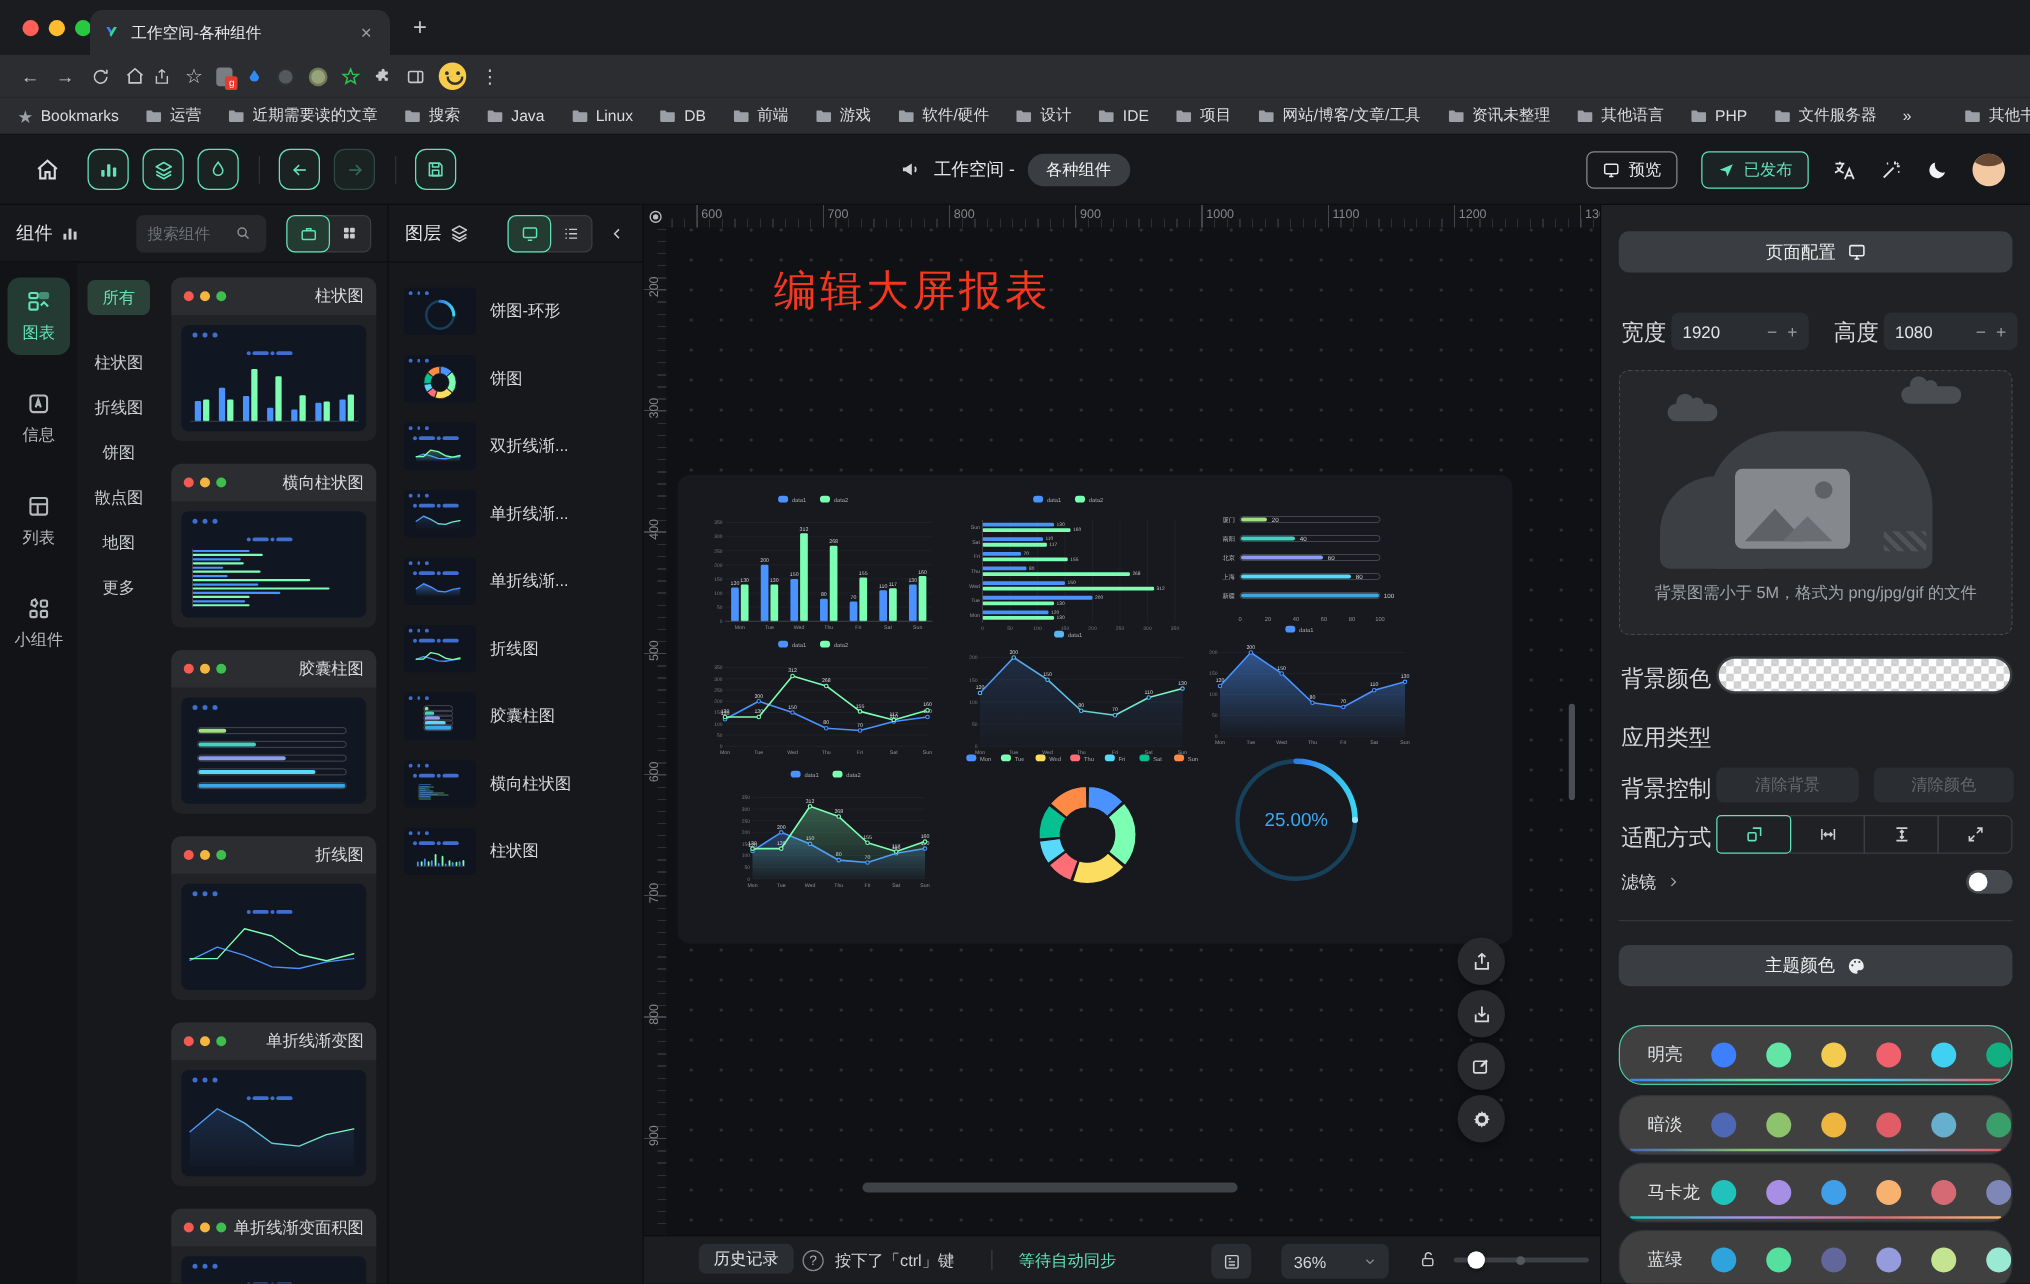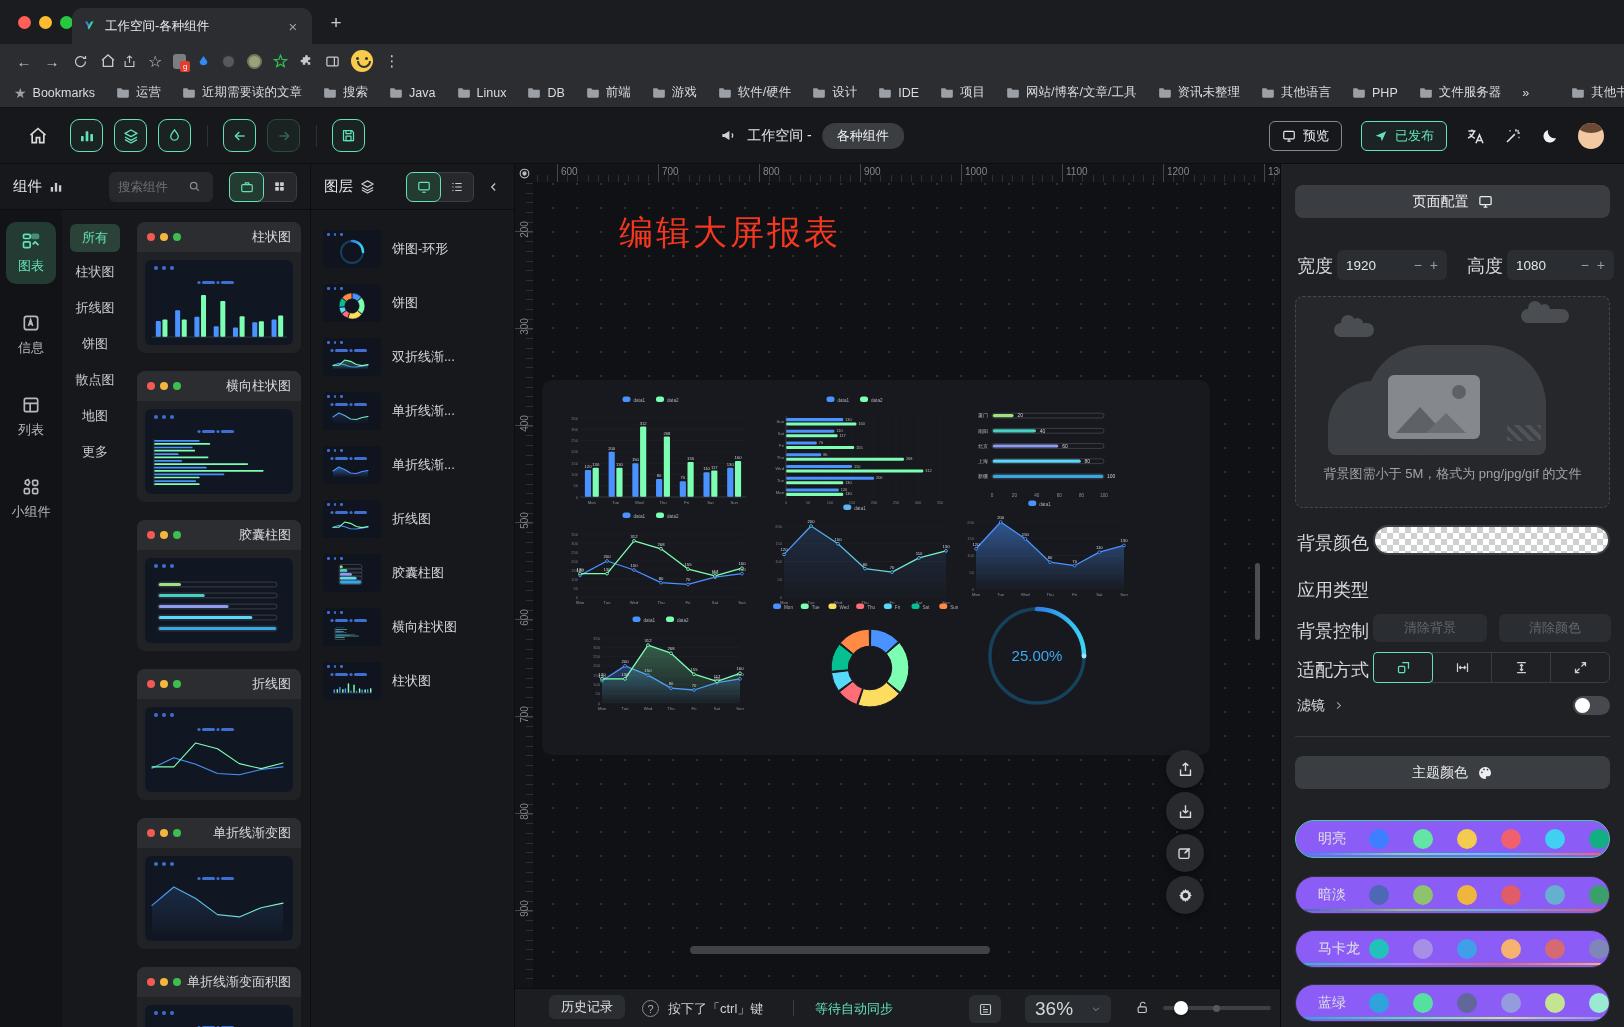--- a/index.html
+++ b/index.html
@@ -54,21 +54,21 @@
 .searchbox .picon{color:#8B8F93}
 .tgl-group{display:flex;margin-left:9px;border:1px solid #3A3D41;border-radius:6px;background:#26282C}
 .tgl{width:33px;height:28px;display:flex;align-items:center;justify-content:center;color:#C9CBCD}
 .tgl.active{color:#63E2B7;outline:1px solid #63E2B7;border-radius:6px;background:#243B32}
 .comp-body{display:flex;height:817px}
 .rail{width:62px;background:#121316;display:flex;flex-direction:column;align-items:center;padding-top:12px;gap:20px;flex-shrink:0}
 .rail-item{display:flex;flex-direction:column;align-items:center;gap:6px;color:#B6B9BC;font-size:13px;width:50px;padding:9px 0;border-radius:10px}
 .rail-item.active{background:#233B32;color:#63E2B7}
 .cats{width:66px;display:flex;flex-direction:column;align-items:center;padding-top:14px;flex-shrink:0}
 .cat{height:36px;display:flex;align-items:center;font-size:13px;color:#C9CCCF}
-.cat.active{background:#2A4237;color:#63E2B7;border-radius:6px;height:28px;padding:0 12px;margin-bottom:2px}
+.cat.active{background:#2A4237;color:#63E2B7;border-radius:6px;height:28px;padding:0 12px;margin-bottom:20px}
 .cards{flex:1;padding:12px 9px;display:flex;flex-direction:column;gap:18px;overflow:hidden}
 .card{background:#202226;border-radius:8px;flex-shrink:0}
 .card-head{height:30px;background:#2B2D31;border-radius:8px 8px 0 0;display:flex;align-items:center;padding:0 10px;gap:5px}
 .cdot{width:8px;height:8px;border-radius:50%}
 .card-title{margin-left:auto;font-size:13px;color:#D8DADC}
 .card-body{padding:8px}
 .thumb{background:#111722;border-radius:6px;height:85px;position:relative;overflow:hidden}
 .mdots{position:absolute;left:9px;top:6px;display:flex;gap:4px}
 .mdot{width:4px;height:4px;border-radius:50%;background:#3E6FD0}
 .thumb svg{position:absolute;left:50%;transform:translateX(-50%);bottom:3px}
@@ -91,27 +91,27 @@
 .rlx,.rly{font-size:10px;color:#83868B}
 .rlx{position:absolute;top:2px}
 .rly{position:absolute;left:-6px;transform:rotate(-90deg);width:30px;text-align:center}
 .screen-title{position:absolute;left:104px;top:46px;font-size:34px;font-weight:500;letter-spacing:3px;color:#F5371F}
 .preview{position:absolute;left:27px;top:216px;width:668px;height:375px;background:#17191E;border-radius:10px}
 .fab{position:absolute;left:651px;width:38px;height:38px;border-radius:50%;background:#282A2E;display:flex;align-items:center;justify-content:center;color:#D8DADC;box-shadow:0 2px 6px rgba(0,0,0,.4)}
 .hscroll{position:absolute;left:175px;top:782px;width:300px;height:8px;border-radius:4px;background:#3F4246}
 .vscroll{position:absolute;left:740px;top:399px;width:5px;height:77px;border-radius:3px;background:#4A4E53}
 
 .statusbar{position:relative;height:39px;background:#1B1D21;border-top:1px solid #0B0C0E}
-.sb-pill{position:absolute;left:34px;top:6px;height:24px;background:#2A2D31;border-radius:6px;padding:0 12px;display:flex;align-items:center;font-size:13px;color:#E0E2E4}
+.sb-pill{position:absolute;left:44px;top:6px;height:24px;background:#2A2D31;border-radius:6px;padding:0 12px;display:flex;align-items:center;font-size:13px;color:#E0E2E4}
 .qcirc{position:absolute;left:127px;top:11px;width:17px;height:17px;border:1.5px solid #84888C;border-radius:50%;color:#A9ADB1;font-size:11px;display:flex;align-items:center;justify-content:center}
 .sb-hint{position:absolute;left:153px;top:11px;font-size:13px;color:#CFD1D3}
 .sb-div{position:absolute;left:278px;top:11px;width:1px;height:16px;background:#3A3D41}
 .sb-sync{position:absolute;left:300px;top:11px;font-size:13px;color:#63E2B7}
 .sb-icbtn{position:absolute;left:454px;top:6px;width:32px;height:28px;background:#2A2D31;border-radius:6px;display:flex;align-items:center;justify-content:center;color:#C9CBCD}
-.zoomsel{position:absolute;left:510px;top:6px;width:86px;height:28px;background:#2A2D31;border-radius:6px;display:flex;align-items:center;justify-content:space-between;padding:0 10px;font-size:19px;color:#D5D7D9}
+.zoomsel{position:absolute;left:510px;top:6px;width:86px;height:28px;background:#2A2D31;border-radius:6px;display:flex;align-items:center;justify-content:space-between;padding:0 10px;font-size:13px;color:#D5D7D9}
 .zoomsel .chev{color:#8B8F93}
 .sb-lock{position:absolute;left:620px;top:10px;color:#C9CBCD}
 .slider{position:absolute;left:648px;top:17px;width:108px;height:4px;border-radius:2px;background:#3C3F44}
 .slider-fill{width:18px;height:4px;background:#42BF9C;border-radius:2px}
 .slider-dot{position:absolute;left:50px;top:-1.5px;width:7px;height:7px;background:#55585D;border-radius:50%}
 .slider-knob{position:absolute;left:11px;top:-5px;width:14px;height:14px;background:#fff;border-radius:50%;box-shadow:0 1px 3px rgba(0,0,0,.5)}
 
 .config{position:absolute;left:1280px;top:0;width:344px;height:863px;background:#1F2125;border-left:1px solid #0B0C0E;overflow:hidden}
 .sec-btn{position:absolute;left:14px;right:14px;height:33px;background:#3A3D41;border-radius:8px;display:flex;align-items:center;justify-content:center;gap:9px;font-size:14px;color:#ECEDEE}
 .cfg-label{position:absolute;left:16px;font-size:18px;color:#D6D8DA}
@@ -134,21 +134,21 @@
 .gbtn{position:absolute;height:28px;background:#2A2D31;border-radius:6px;display:flex;align-items:center;justify-content:center;font-size:13px;color:#65696D}
 .fitgrp{position:absolute;left:92px;right:14px;height:31px;display:flex}
 .fit{flex:1;border:1px solid #3A3D41;display:flex;align-items:center;justify-content:center;color:#CDCFD1;margin-left:-1px}
 .fit:first-child{margin-left:0;border-radius:6px 0 0 6px}
 .fit:last-child{border-radius:0 6px 6px 0}
 .fit.active{border-color:#63E2B7;color:#63E2B7;position:relative;z-index:2;border-radius:4px}
 .filter-row{position:absolute;left:16px;right:14px;top:532px;display:flex;align-items:center;font-size:14px;color:#D6D8DA;gap:8px}
 .switch{margin-left:auto;width:37px;height:19px;border-radius:10px;background:#46494E;position:relative}
 .switch .knob{position:absolute;left:2px;top:2px;width:15px;height:15px;border-radius:50%;background:#fff}
 .cfg-div{position:absolute;left:14px;right:14px;top:572px;height:1px;background:#33363A}
-.theme-row{position:absolute;left:14px;right:14px;height:38px;border:1px solid #313439;border-radius:19px;background:#8b5cf6;display:flex;align-items:center;padding-left:22px;overflow:hidden}
+.theme-row{position:absolute;left:14px;right:14px;height:48px;border:1px solid #313439;border-radius:19px;background:#404040;display:flex;align-items:center;padding-left:22px;overflow:hidden}
 .theme-row.active{border-color:#4BC9A2}
 .theme-name{font-size:14px;color:#E0E2E4;width:62px}
 .tdots{display:flex;gap:24px}
 .tdot{width:20px;height:20px;border-radius:50%}
 .theme-underline{position:absolute;left:8px;right:8px;bottom:2px;height:2.5px;border-radius:2px}
 .picon{display:flex}
 .chev{display:flex}
 </style>
 </head>
 <body>

